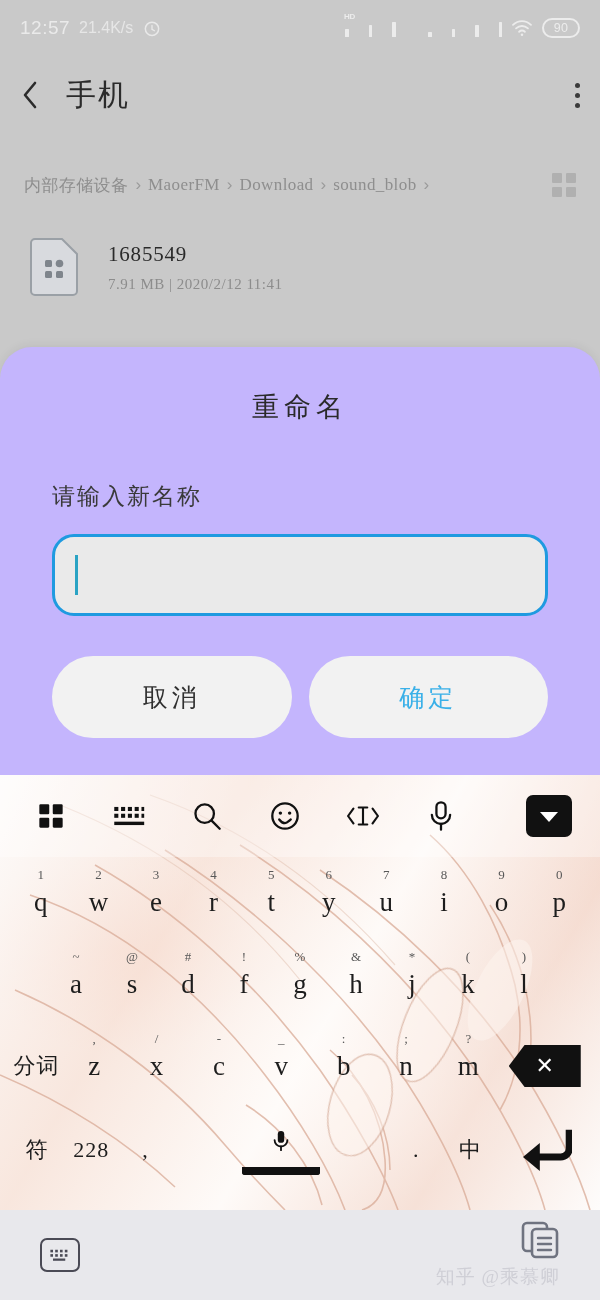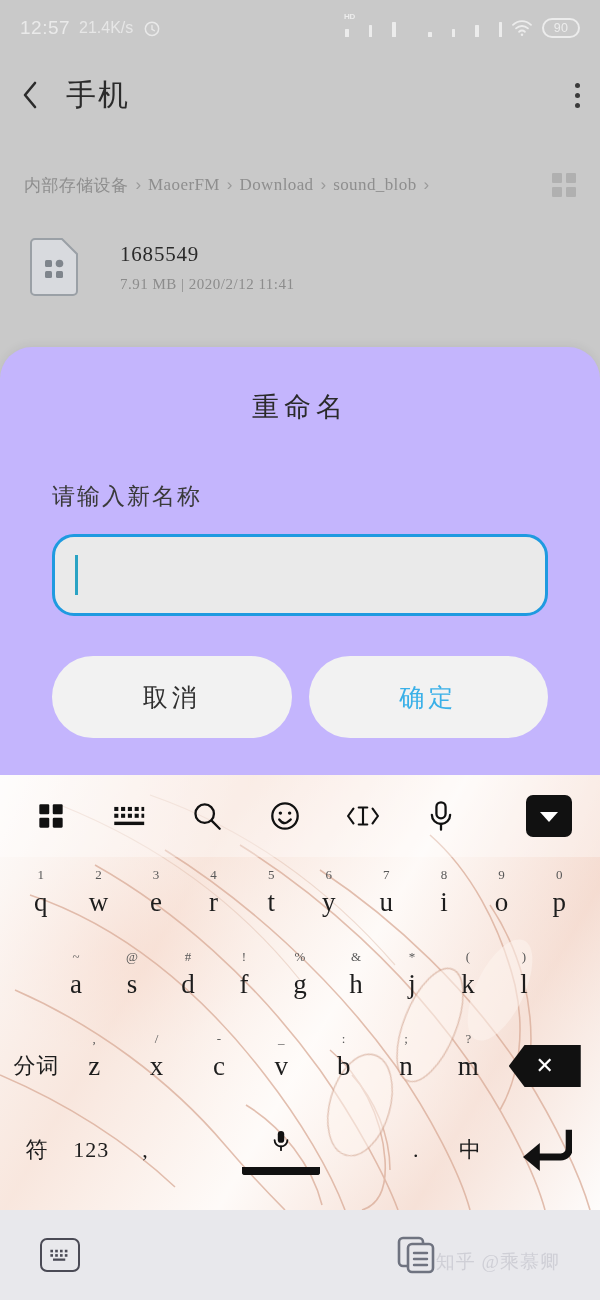--- a/index.html
+++ b/index.html
@@ -69,21 +69,21 @@
   .grid-ic { margin-left: auto; width: 24px; height: 24px;
     display: grid; grid-template-columns: 10px 10px; grid-template-rows: 10px 10px; gap: 4px; }
   .grid-ic b { background: #b0b0b0; display: block; border-radius: 1px; }
 
   
   .filerow {
     position: absolute; top: 222px; left: 0; width: 600px; height: 90px;
     display: flex; align-items: center; padding: 0 28px;
   }
   .file-ic { width: 52px; height: 60px; flex: none; position: relative; }
-  .file-meta { margin-left: 40px; display: flex; flex-direction: column; gap: 9px; }
+  .file-meta { margin-left: 28px; display: flex; flex-direction: column; gap: 9px; }
   .file-name { font-size: 21px; color: #2a2a2a; font-family: "Liberation Serif", serif; letter-spacing: .8px; }
   .file-sub { font-size: 15px; color: #8c8c8c; font-family: "Liberation Serif", serif; letter-spacing: .5px; }
 
   
   .dialog {
     position: absolute; top: 347px; left: 0; width: 600px; height: 428px;
     background: #c4b5fd; border-radius: 32px 32px 0 0;
     box-shadow: 0 -2px 10px rgba(0,0,0,.06);
   }
   .dlg-title {
@@ -177,21 +177,21 @@
 
   
   .navbar {
     position: absolute; top: 1210px; left: 0; width: 600px; height: 90px;
     background: #e8e8ec; display: flex; align-items: center; padding: 0 40px;
   }
   .nav-kb {
     width: 40px; height: 34px; border: 2.5px solid #4a4a55; border-radius: 7px;
     display: flex; align-items: center; justify-content: center;
   }
-  .nav-right { margin-left: auto; display: flex; flex-direction: row; align-items: flex-end; }
+  .nav-right { margin-left: auto; display: flex; flex-direction: column; align-items: flex-end; }
   .nav-recents { width: 40px; height: 40px; position: relative; }
   .watermark {
     margin-top: 4px; font-size: 19px; color: #cfcfd6; letter-spacing: 1px;
     font-family: "Liberation Serif", serif;
   }
 </style>
 </head>
 <body>
 
 <div class="phone">
@@ -496,21 +496,21 @@
           <span class="sup">?</span>
           <span class="main">m</span>
         </div>
         <div class="bk-key">
           <span class="backsp">✕</span>
         </div>
       </div>
 
       <div class="kb-row r4">
         <div class="key-func key-small">符</div>
-        <div class="key-func key-small">123</div>
+        <div class="key-func key-small">228</div>
         <div class="key-func key-small">,</div>
         <div class="spacebar">
           <svg viewBox="0 0 24 28" width="22" height="26" style="margin-bottom:18px">
             <rect x="8.5" y="3" width="7" height="13" rx="3.5" fill="#111"></rect>
             <path d="M5 13c0 3.9 3.1 7 7 7s7-3.1 7-7" fill="none" stroke="#111" stroke-width="2" stroke-linecap="round"></path>
             <path d="M12 20v4" stroke="#111" stroke-width="2" stroke-linecap="round"></path>
           </svg>
           <span class="space-line"></span>
         </div>
         <div class="key-func key-small">.</div>

